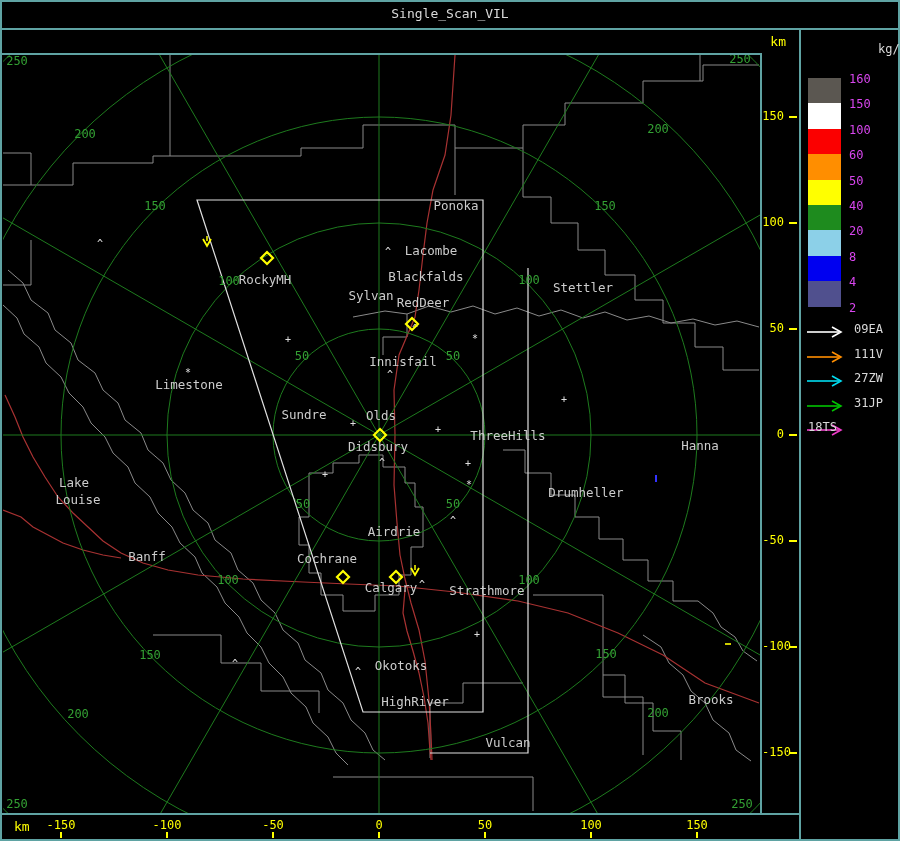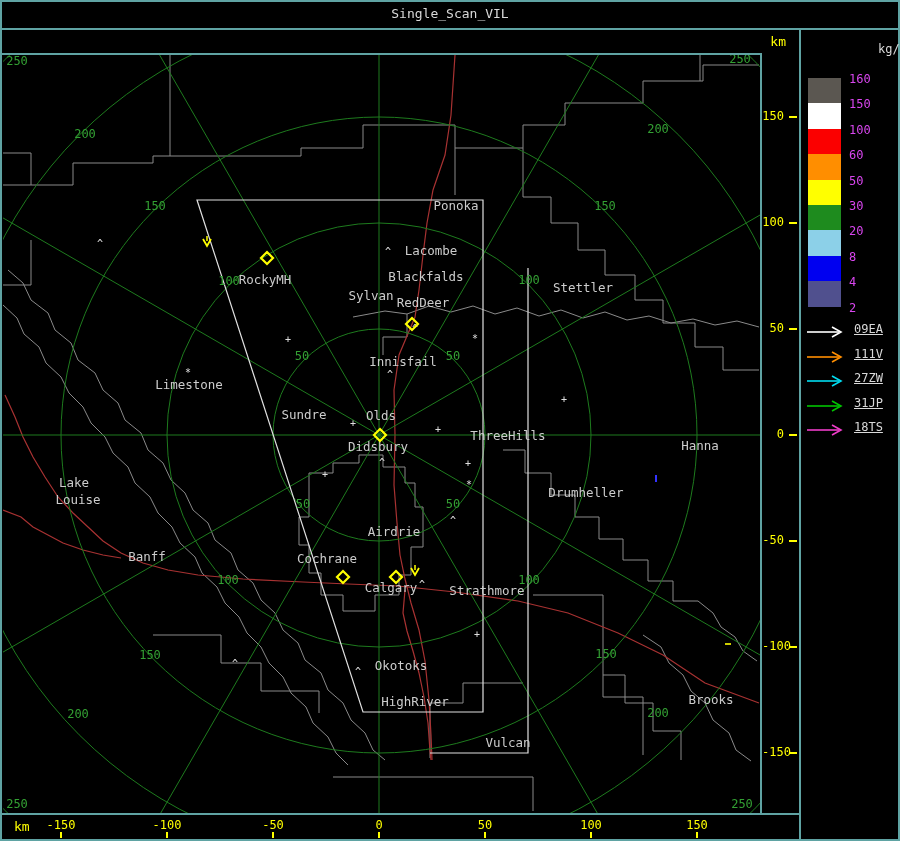--- a/index.html
+++ b/index.html
@@ -7,21 +7,21 @@
           font-family:"DejaVu Sans Mono",monospace;}
   .tl{position:absolute;background:#5fa3a3;}
   .ytext{position:absolute;color:#ffff00;font-size:13px;white-space:pre;}
   .wtext{position:absolute;color:#d9d9d9;font-size:13px;white-space:pre;}
   #titlebar{position:absolute;left:0;top:2;width:900px;height:26px;display:flex;
             align-items:center;justify-content:center;color:#d9d9d9;font-size:13px;}
   .axlab{position:absolute;color:#ffff00;font-size:12px;}
   .ytick{position:absolute;background:#ffff00;}
   .scale-label{position:absolute;color:#d946ef;font-size:12px;}
   .scale-block{position:absolute;}
-  .track-label{position:absolute;color:#d9d9d9;font-size:12px;text-decoration:underline;}
+  .track-label{position:absolute;color:#d9d9d9;font-size:12px;}
   #map{position:absolute;left:3px;top:55px;}
   svg text{font-family:"DejaVu Sans Mono",monospace;}
 </style>
 </head>
 <body>
 
 <div id="screen">
 
   <div class="tl" style="left:0;top:0;width:900px;height:2px"></div>
   <div class="tl" style="left:0;top:839px;width:900px;height:2px"></div>
@@ -201,21 +201,21 @@
     <div class="scale-block" style="position:absolute;left:808px;top:179.6px;width:33px;height:26px;background:#ffff00"></div>
     <div class="scale-block" style="position:absolute;left:808px;top:205.0px;width:33px;height:26px;background:#1e8b1e"></div>
     <div class="scale-block" style="position:absolute;left:808px;top:230.4px;width:33px;height:26px;background:#8cd0e8"></div>
     <div class="scale-block" style="position:absolute;left:808px;top:255.8px;width:33px;height:26px;background:#0000f0"></div>
     <div class="scale-block" style="position:absolute;left:808px;top:281.2px;width:33px;height:26px;background:#50508e"></div>
     <div class="scale-label" style="position:absolute;left:849px;top:72.0px">160</div>
     <div class="scale-label" style="position:absolute;left:849px;top:97.4px">150</div>
     <div class="scale-label" style="position:absolute;left:849px;top:122.8px">100</div>
     <div class="scale-label" style="position:absolute;left:849px;top:148.2px">60</div>
     <div class="scale-label" style="position:absolute;left:849px;top:173.6px">50</div>
-    <div class="scale-label" style="position:absolute;left:849px;top:199.0px">30</div>
+    <div class="scale-label" style="position:absolute;left:849px;top:199.0px">40</div>
     <div class="scale-label" style="position:absolute;left:849px;top:224.4px">20</div>
     <div class="scale-label" style="position:absolute;left:849px;top:249.8px">8</div>
     <div class="scale-label" style="position:absolute;left:849px;top:275.2px">4</div>
     <div class="scale-label" style="position:absolute;left:849px;top:300.6px">2</div>
     <div class="" style="position:absolute;left:806px;top:323.0px;width:44px;height:12px"><svg width="44" height="12">
         <line x1="1" y1="6" x2="33" y2="6" stroke="#ffffff" stroke-width="1.6"></line>
                  <polyline points="26,1 35,6 26,11" fill="none" stroke="#ffffff" stroke-width="1.6"></polyline>
       </svg></div>
     <div class="track-label" style="position:absolute;left:854px;top:322.0px">09EA</div>
     <div class="" style="position:absolute;left:806px;top:347.6px;width:44px;height:12px"><svg width="44" height="12">
@@ -230,14 +230,14 @@
     <div class="track-label" style="position:absolute;left:854px;top:371.2px">27ZW</div>
     <div class="" style="position:absolute;left:806px;top:396.8px;width:44px;height:12px"><svg width="44" height="12">
         <line x1="1" y1="6" x2="33" y2="6" stroke="#00c400" stroke-width="1.6"></line>
                  <polyline points="26,1 35,6 26,11" fill="none" stroke="#00c400" stroke-width="1.6"></polyline>
       </svg></div>
     <div class="track-label" style="position:absolute;left:854px;top:395.8px">31JP</div>
     <div class="" style="position:absolute;left:806px;top:421.4px;width:44px;height:12px"><svg width="44" height="12">
         <line x1="1" y1="6" x2="33" y2="6" stroke="#ee3cc8" stroke-width="1.6"></line>
                  <polyline points="26,1 35,6 26,11" fill="none" stroke="#ee3cc8" stroke-width="1.6"></polyline>
       </svg></div>
-    <div class="track-label" style="position:absolute;left:854px;top:420.4px">18TS</div>
+    <div class="track-label" style="position:absolute;left:808px;top:420.4px">18TS</div>
   </div>
 
 </body></html>

